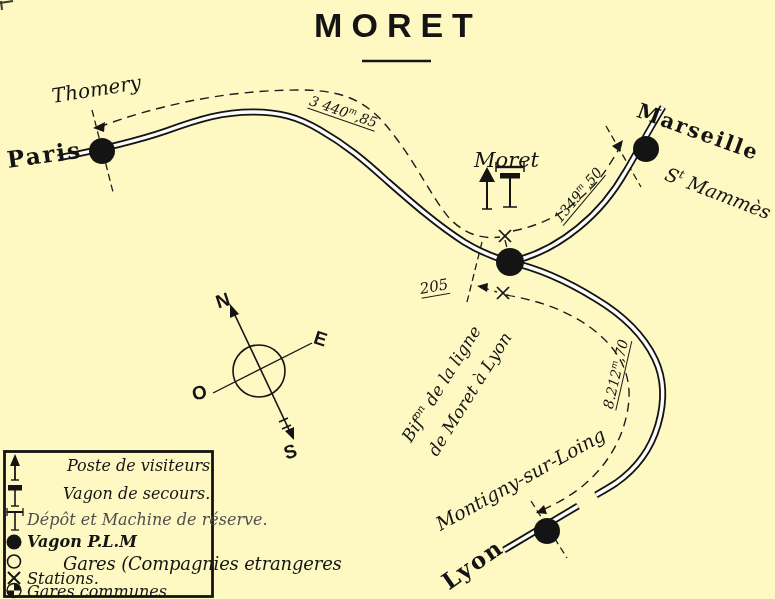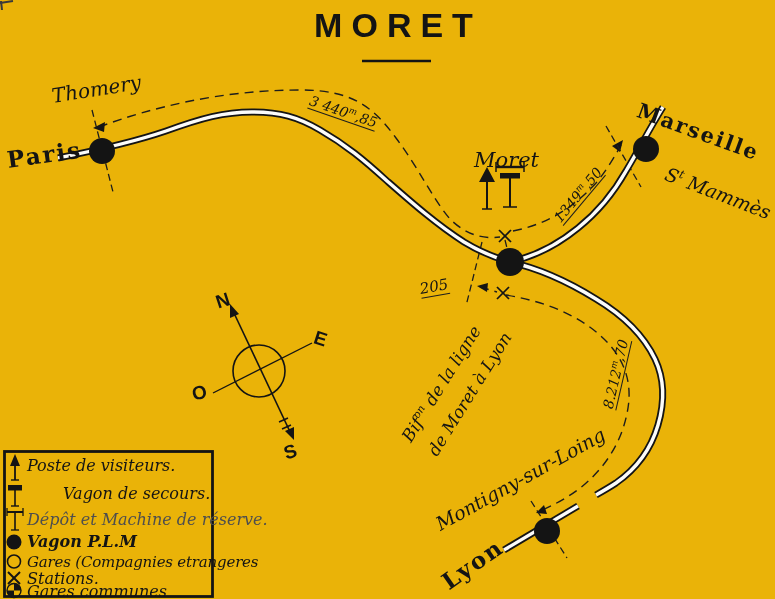--- a/index.html
+++ b/index.html
@@ -1,18 +1,18 @@
 <!DOCTYPE html>
 <html><head>
 <meta charset="utf-8">
 <style>
   html,body { margin:0; padding:0; background:#e8e8e6; }
   #stage {
     position:relative; width:775px; height:599px;
-    background:#eab308; overflow:hidden;
+    background:#fef9c3; overflow:hidden;
     font-family:"DejaVu Serif", serif; color:#141414;
   }
   svg { position:absolute; left:0; top:0; }
 
   .rail      { stroke:#141414; stroke-width:7;   fill:none; stroke-linecap:butt; }
   .rail-core { stroke:#fcfcfa; stroke-width:3.4; fill:none; stroke-linecap:butt; }
   .dash    { stroke:#1d1d1d; stroke-width:1.4; fill:none; stroke-dasharray:9 6; }
   .dashdot { stroke:#1d1d1d; stroke-width:1.3; fill:none; stroke-dasharray:7 4; }
   .mark    { stroke:#141414; fill:none; }
   .inkfill { fill:#141414; stroke:none; }
@@ -26,21 +26,21 @@
 
   #title { position:absolute; left:298px; top:6px; width:200px; text-align:center;
            font-family:"Liberation Sans", sans-serif; font-weight:bold;
            font-size:34px; letter-spacing:9px; }
   .compass-letter { position:absolute; font-family:"Liberation Sans", sans-serif;
                     font-weight:bold; font-size:19px; transform-origin:center; }
 
   #legend-text .row { position:absolute; left:27px; font-style:italic; font-size:16px; }
   #legend-text .row.faded { color:#4e4e4e;text-align:right; }
   #legend-text .row.boldit { font-weight:bold; }
-  #legend-text .row.tight { font-size:15px; letter-spacing:-0.2px; }
+  #legend-text .row.tight { font-size:18px; letter-spacing:-0.2px;margin-left:36px; }
 </style>
 </head>
 <body>
 
 <div id="stage">
 
   <svg width="775" height="599" viewBox="0 0 775 599">
 
     <g stroke="#3a3a3a" stroke-width="2">
       <line x1="0" y1="3" x2="13" y2="1"></line>
@@ -186,21 +186,21 @@
     <span>8.212</span><sup>m</sup><span>,70</span>
   </div>
   <div class="lbl dist" style="left:420px; top:280px; transform:rotate(-10deg); font-size:15px;">205</div>
 
   <div class="compass-letter" style="left:216px; top:290px; transform:rotate(-18deg);">N</div>
   <div class="compass-letter" style="left:314px; top:328px; transform:rotate(18deg);">E</div>
   <div class="compass-letter" style="left:192px; top:382px; transform:rotate(-12deg);">O</div>
   <div class="compass-letter" style="left:284px; top:441px; transform:rotate(-18deg);">S</div>
 
   <div id="legend-text">
-    <div class="row" style="top:456px;">Poste de visiteurs.</div>
+    <div class="row" style="top:456px;margin-left:40px;">Poste de visiteurs.</div>
     <div class="row" style="top:484px;margin-left:36px;">Vagon de secours.</div>
     <div class="row faded" style="top:510px;">Dépôt et Machine de réserve.</div>
     <div class="row boldit" style="top:532px;">Vagon P.L.M</div>
     <div class="row tight" style="top:553px;">Gares (Compagnies etrangeres</div>
     <div class="row" style="top:569px;text-align:right;">Stations.</div>
     <div class="row" style="top:582px;">Gares communes</div>
   </div>
 
 </div>
 

